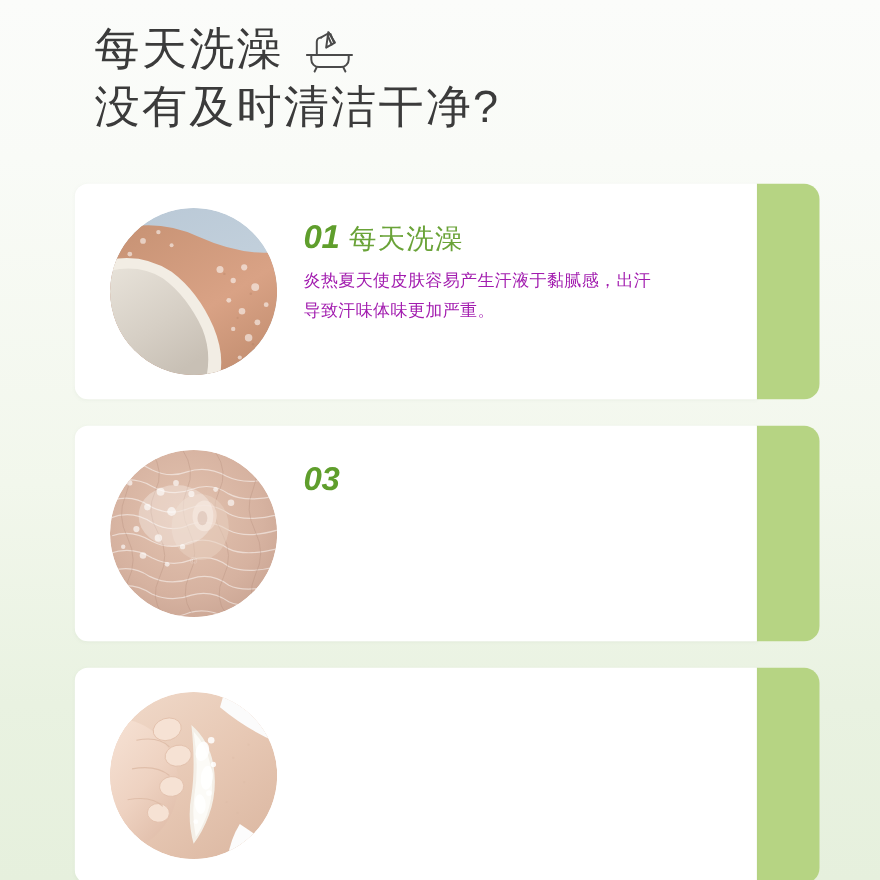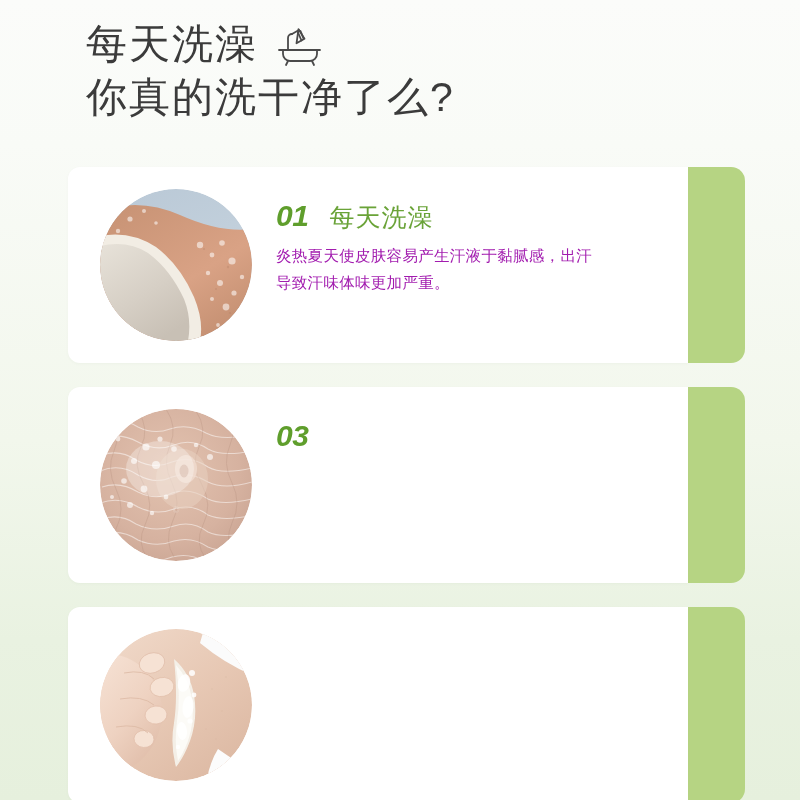--- a/index.html
+++ b/index.html
@@ -83,21 +83,20 @@
   .thumb svg { display:block; width:152px; height:152px; }
 
   .text-col {
     flex:1 1 auto;
     padding:34px 26px 30px 24px;
   }
   .card-head {
     display:flex;
     align-items:baseline;
     margin-bottom:11px;
-    gap:12px;
   }
   .card-num {
     font-size:30px;
     font-weight:bold;
     font-style:italic;
     color:#5f9e2c;
     letter-spacing:-0.5px;
     margin-right:9px;
     line-height:1;
   }
@@ -136,21 +135,21 @@
           <path d="M16 22 L16 11 a4 4 0 0 1 4 -4"></path>
           <path d="M20 7 l7 -4"></path>
           <path d="M26.5 2.2 l6 9.5 l-8 4.6 z"></path>
           <line x1="26" y1="5.5" x2="29.5" y2="13.5"></line>
           <line x1="28.5" y1="4" x2="31.5" y2="11.5"></line>
         </g>
       </svg>
     </span>
   </div>
   <div class="title-line">
-    <span>你真的洗干净了么?</span>
+    <span>没有及时清洁干净?</span>
   </div>
 </div>
 
 <div class="cards">
 
   <div class="card-wrap card-1">
     <div class="accent-bar"></div>
     <div class="card">
       <div class="thumb-col">
         <div class="thumb">

